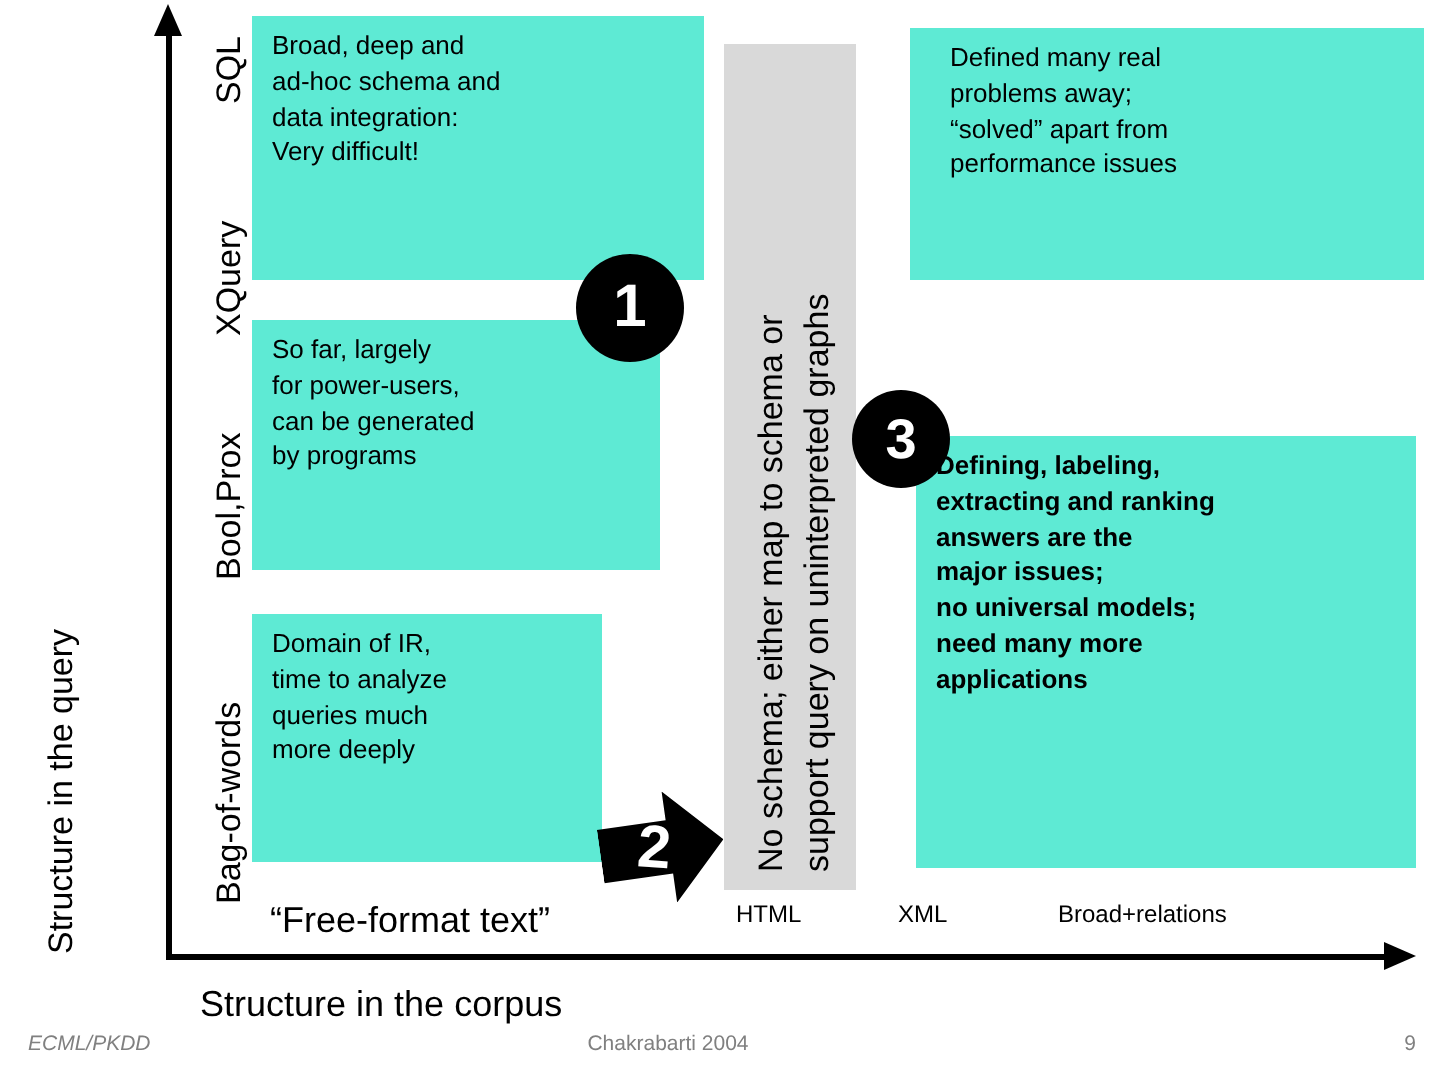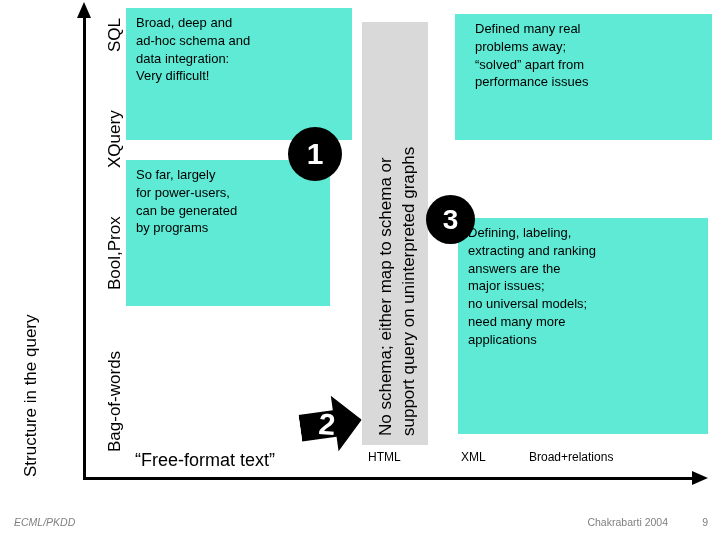--- a/index.html
+++ b/index.html
@@ -77,21 +77,21 @@
 
   
   .xtick {
     position: absolute;
     font-size: 12px;
     white-space: nowrap;
     top: 450px;
   }
   #xtick-free-format-text { left: 135px; font-size: 18px; text-align: center; }
   #xtick-html  { left: 368px; }
-  #xtick-xml   { left: 449px; margin-left: 12px; }
+  #xtick-xml   { left: 449px; }
   #xtick-entrel{ left: 529px; }
 
   #x-axis-title {
     position: absolute;
     left: 100px;
     top: 492px;
     font-size: 18px;
     white-space: nowrap;
   }
 
@@ -100,24 +100,24 @@
     position: absolute;
     background: #5eead4;
     font-size: 13px;
     line-height: 1.37;
     box-sizing: border-box;
     padding: 6px 8px 6px 10px;
     white-space: pre-line;
   }
 
   #box-sql-broad      { left: 126px; top: 8px;   width: 226px; height: 132px; }
-  #box-boolprox-sofar { left: 126px; top: 160px; width: 204px; height: 146px; }
+  #box-boolprox-sofar { left: 126px; top: 160px; width: 204px; height: 125px; }
   #box-bow-domain     { left: 126px; top: 307px; width: 175px; height: 124px; }
   #box-defined-many   { left: 455px; top: 14px;  width: 257px; height: 126px; padding-left: 20px; }
-  #box-defining-label { left: 458px; top: 218px; width: 250px; height: 216px; }
+  #box-defining-label { left: 458px; top: 218px; width: 250px; height: 216px; font-weight: bold; }
 
   
   #box-no-schema {
     position: absolute;
     left: 362px;
     top: 22px;
     width: 66px;
     height: 423px;
     background: #d9d9d9;
   }
@@ -187,35 +187,36 @@
   #footer {
     position: absolute;
     left: 0;
     top: 516px;
     width: 720px;
     height: 24px;
     color: #808080;
     font-size: 10.5px;
   }
   #footer-left   { position: absolute; left: 14px;  top: 0; font-style: italic; }
-  #footer-center { position: absolute; left: 0; top: 0; width: 668px; text-align: right; }
+  #footer-center { position: absolute; left: 0; top: 0; width: 668px; text-align: center; }
   #footer-right  { position: absolute; right: 12px; top: 0; }
 </style>
 </head>
 <body>
 
 <div id="slide">
 
   <div class="axis-line" id="y-axis-line"></div>
   <div class="arrow-head" id="y-arrow-head"></div>
   <div class="axis-line" id="x-axis-line"></div>
   <div class="arrow-head" id="x-arrow-head"></div>
 
   <div class="vlabel" id="y-axis-title">Structure in the query</div>
 
+  <div id="x-axis-title">Structure in the corpus</div>
 
   <div class="vlabel" id="tick-bag-of-words">Bag-of-words</div>
   <div class="vlabel" id="tick-bool-prox">Bool,Prox</div>
   <div class="vlabel" id="tick-xquery">XQuery</div>
   <div class="vlabel" id="tick-sql">SQL</div>
 
   <div class="xtick" id="xtick-free-format-text">“Free-format text”</div>
   <div class="xtick" id="xtick-html">HTML</div>
   <div class="xtick" id="xtick-xml">XML</div>
   <div class="xtick" id="xtick-entrel">Broad+relations</div>
@@ -223,20 +224,24 @@
   <div class="gbox" id="box-sql-broad">Broad, deep and
 ad-hoc schema and
 data integration:
 Very difficult!</div>
 
   <div class="gbox" id="box-boolprox-sofar">So far, largely
 for power-users,
 can be generated
 by programs</div>
 
+  <div class="gbox" id="box-bow-domain">Domain of IR,
+time to analyze
+queries much
+more deeply</div>
 
   <div class="gbox" id="box-defined-many">Defined many real
 problems away;
 “solved” apart from
 performance issues</div>
 
   <div class="gbox" id="box-defining-label">Defining, labeling,
 extracting and ranking
 answers are the
 major issues;

